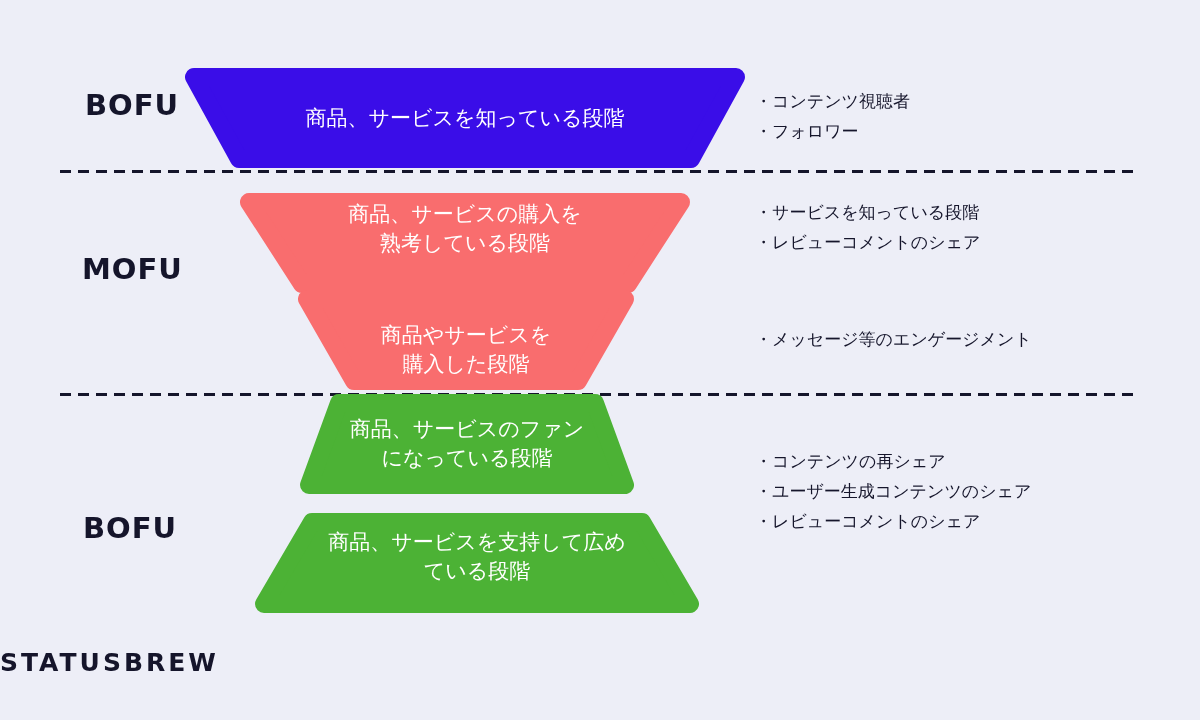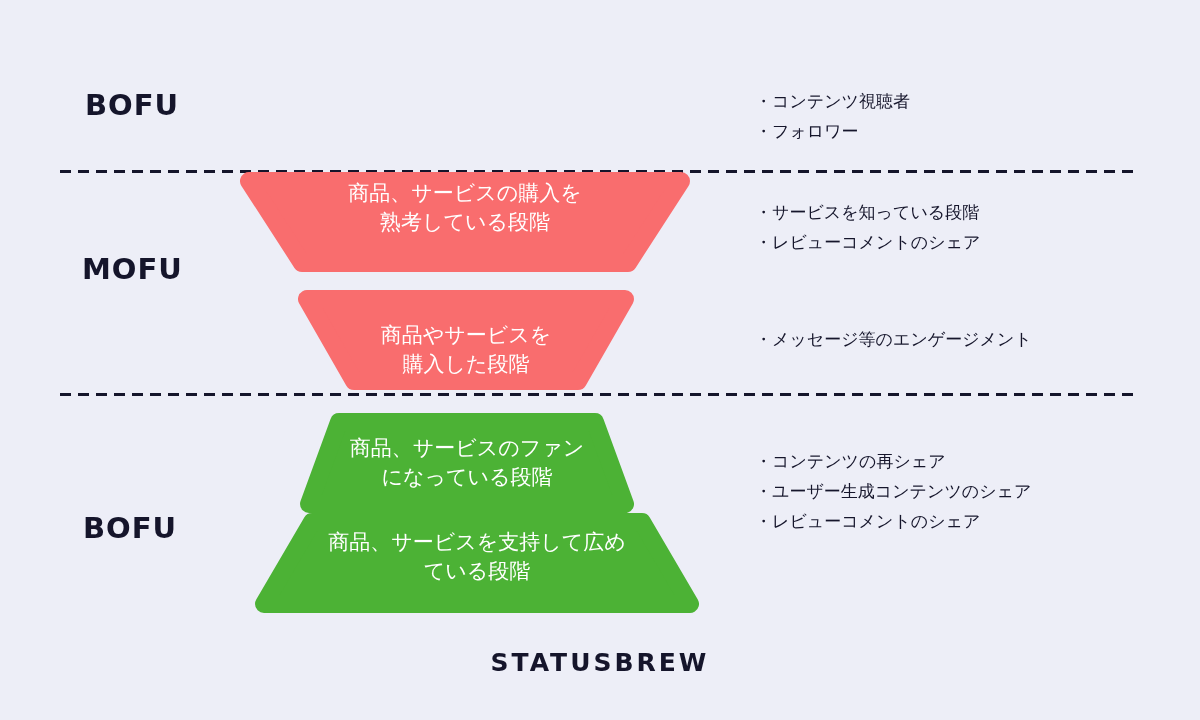--- a/index.html
+++ b/index.html
@@ -54,45 +54,50 @@
   }
   .dash {
     position: absolute;
     height: 3px;
     background: repeating-linear-gradient(90deg, #15152b 0 11px, transparent 11px 18px);
   }
   .logo {
     position: absolute;
     left: 0;
     right: 0;
-    text-align: center;
     font-size: 25px;
     font-weight: bold;
     letter-spacing: 3px;
     color: #15152b;
   }
 </style>
 </head>
 <body>
 
 <div class="canvas" style="background: rgb(237, 238, 247);">
 
   <div class="section-label" style="left:85px; top:88px;">BOFU</div>
 
+  <div class="seg" style="left:185px; top:68px; width:560px; height:100px;">
+    <svg width="560" height="100" viewBox="0 0 560 100">
+      <polygon points="9,9 551,9 506,91 54,91" stroke-width="18" stroke-linejoin="round" fill="#3a0de8" stroke="#3a0de8"></polygon>
+    </svg>
+    <div class="stage-text">商品、サービスを知っている段階</div>
+  </div>
 
   <div class="bullets" style="left:755px; top:86px;">
     <div class="bullet">・コンテンツ視聴者</div>
     <div class="bullet">・フォロワー</div>
   </div>
 
   <div class="dash" style="left:60px; top:170px; width:1080px;"></div>
 
   <div class="section-label" style="left:82px; top:252px;">MOFU</div>
 
-  <div class="seg" style="left:240px; top:172px; width:450px; height:72px;">
+  <div class="seg" style="left:240px; top:193px; width:450px; height:72px;">
     <svg width="450" height="100" viewBox="0 0 450 100">
       <polygon points="9,9 441,9 388,91 62,91" stroke-width="18" stroke-linejoin="round" fill="#f96d6e" stroke="#f96d6e"></polygon>
     </svg>
     <div class="stage-text">商品、サービスの購入を
 熟考している段階</div>
   </div>
 
   <div class="bullets" style="left:755px; top:197px;">
     <div class="bullet">・サービスを知っている段階</div>
     <div class="bullet">・レビューコメントのシェア</div>
@@ -107,21 +112,21 @@
   </div>
 
   <div class="bullets" style="left:755px; top:324px;">
     <div class="bullet">・メッセージ等のエンゲージメント</div>
   </div>
 
   <div class="dash" style="left:60px; top:393px; width:1080px;"></div>
 
   <div class="section-label" style="left:83px; top:472px;margin-top:39px;">BOFU</div>
 
-  <div class="seg" style="left:300px; top:413px; width:334px; height:100px;">
+  <div class="seg" style="left:300px; top:394px; width:334px; height:100px;">
     <svg width="334" height="100" viewBox="0 0 334 100">
       <polygon points="39,9 295,9 325,91 9,91" stroke-width="18" stroke-linejoin="round" fill="#4cb235" stroke="#4cb235"></polygon>
     </svg>
     <div class="stage-text">商品、サービスのファン
 になっている段階</div>
   </div>
 
   <div class="bullets" style="left:755px; top:446px;">
     <div class="bullet">・コンテンツの再シェア</div>
     <div class="bullet">・ユーザー生成コンテンツのシェア</div>

